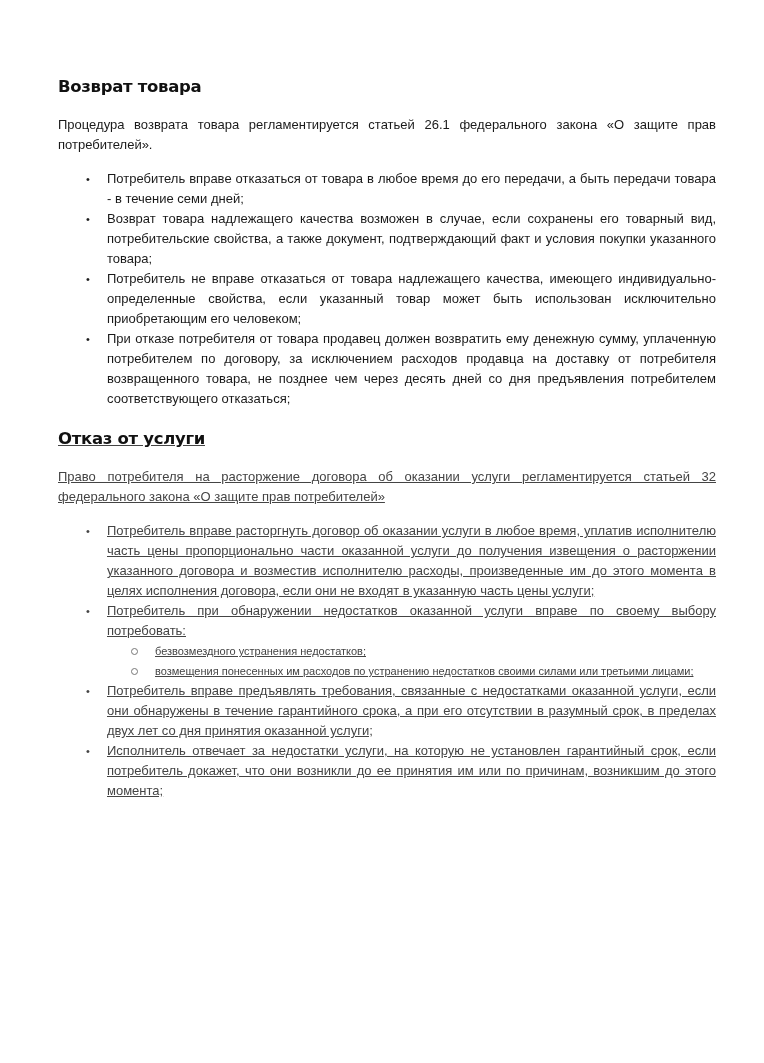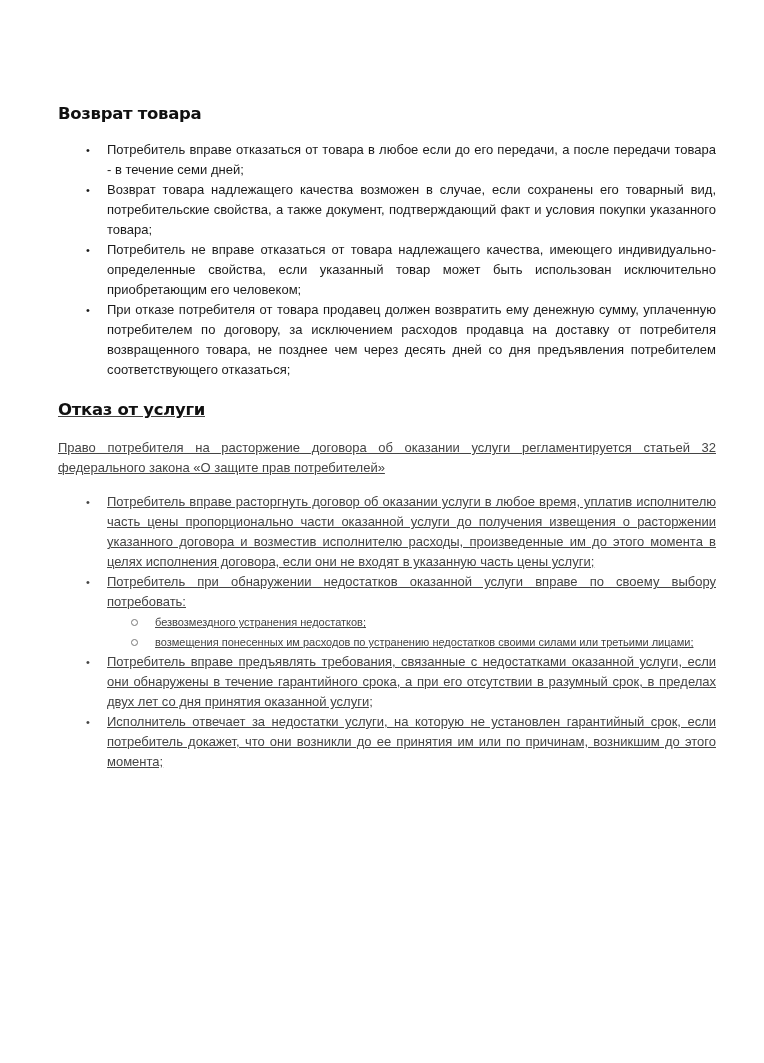--- a/index.html
+++ b/index.html
@@ -10,21 +10,21 @@
     body {
       width: 764px;
       height: 1063px;
       position: relative;
       overflow: hidden;
       font-family: "Liberation Sans", sans-serif;
     }
     .page {
       position: absolute;
       left: 58px;
-      top: 102px;
+      top: 75px;
       width: 658px;
     }
     h2 {
       font-family: "DejaVu Sans", sans-serif;
       font-size: 16.5px;
       font-weight: bold;
       margin: 0;
       letter-spacing: -0.3px;
       color: #111111;
       line-height: 24px;
@@ -85,24 +85,25 @@
       margin-top: 16px;
     }
   </style>
 </head>
 <body>
 
 <div class="page">
 
   <div class="section section-1">
     <h2>Возврат товара</h2>
+    <p class="intro">Процедура возврата товара регламентируется статьей 26.1 федерального закона «О защите прав потребителей».</p>
     <ul class="main-list">
       <li>
         <span class="bullet">•</span>
-        <span>Потребитель вправе отказаться от товара в любое если до его передачи, а после передачи товара - в течение семи дней;</span>
+        <span>Потребитель вправе отказаться от товара в любое время до его передачи, а быть передачи товара - в течение семи дней;</span>
       </li>
       <li>
         <span class="bullet">•</span>
         <span>Возврат товара надлежащего качества возможен в случае, если сохранены его товарный вид, потребительские свойства, а также документ, подтверждающий факт и условия покупки указанного товара;</span>
       </li>
       <li>
         <span class="bullet">•</span>
         <span>Потребитель не вправе отказаться от товара надлежащего качества, имеющего индивидуально-определенные свойства, если указанный товар может быть использован исключительно приобретающим его человеком;</span>
       </li>
       <li>

